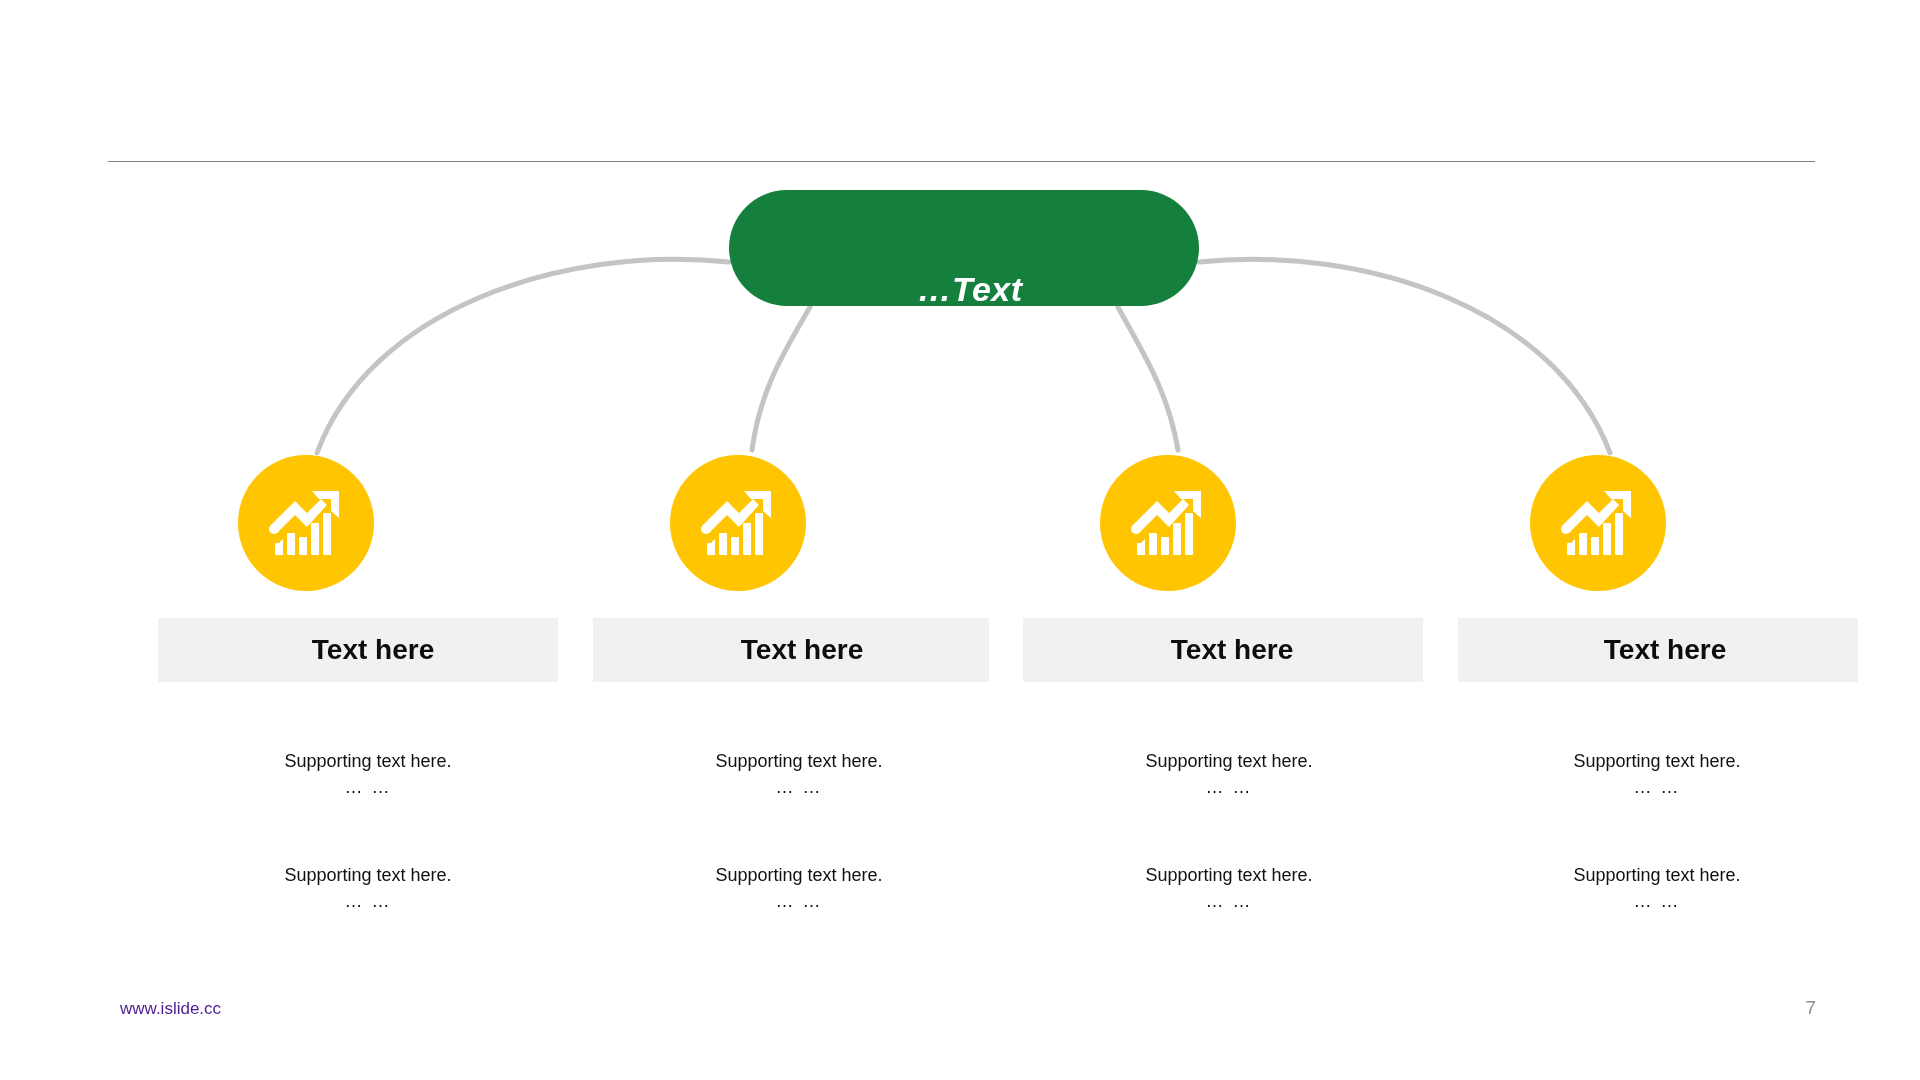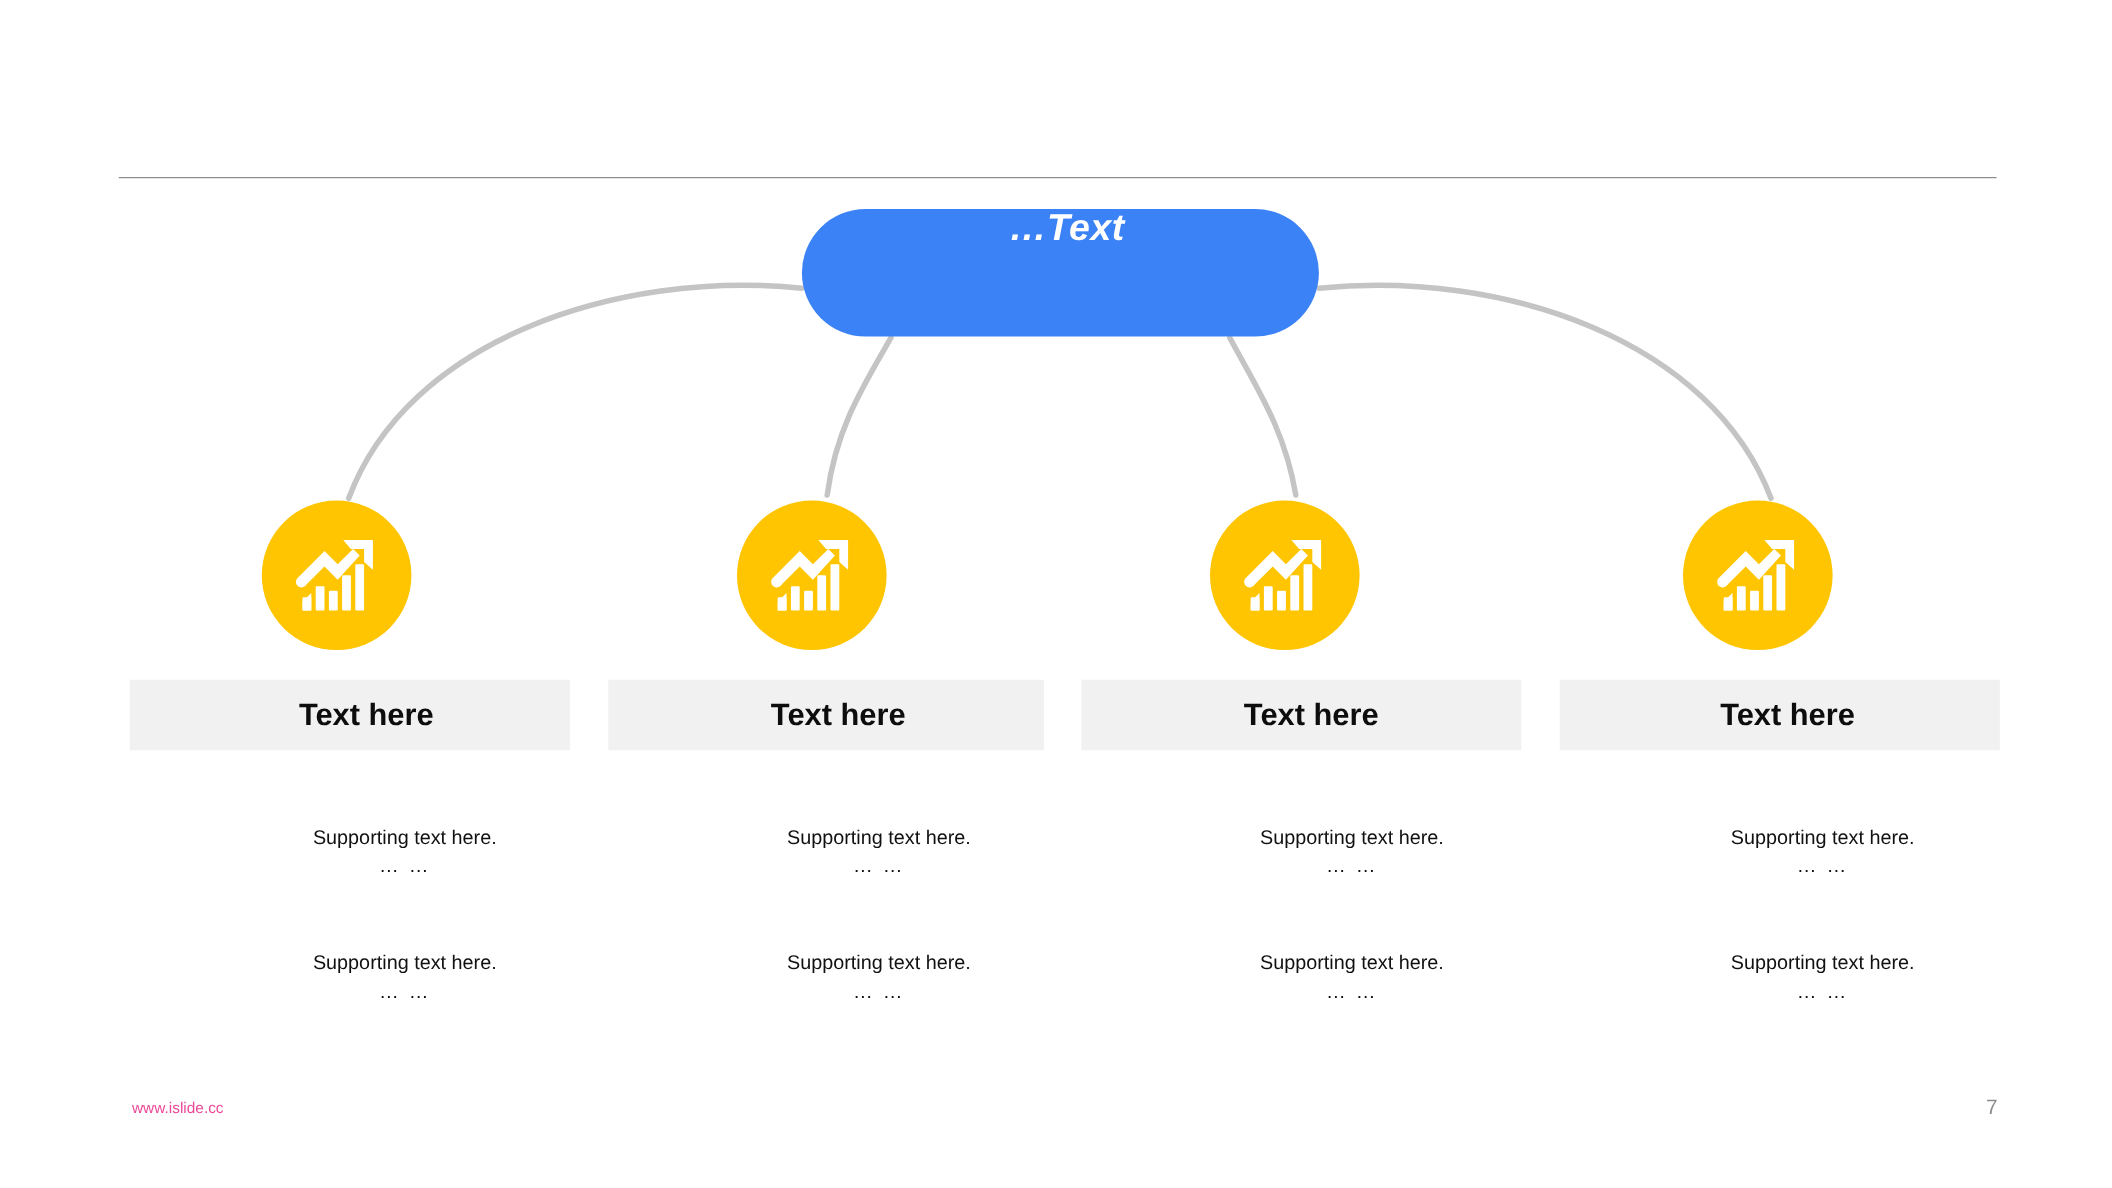--- a/index.html
+++ b/index.html
@@ -40,24 +40,24 @@
     pointer-events: none;
   }
 
   
   #central-node {
     position: absolute;
     left: 729px;
     top: 190px;
     width: 470px;
     height: 116px;
-    background: #3b82f6;
+    background: #15803d;
     border-radius: 58px;
     display: flex;
-    align-items: flex-start;
+    align-items: flex-end;
     justify-content: center;
     box-sizing: border-box;
   }
   #central-node .central-label {
     color: #ffffff;
     font-size: 34px;
     font-weight: bold;
     font-style: italic;
     letter-spacing: 0.5px;
     line-height: 1;
@@ -93,20 +93,21 @@
 
   .icon-circle svg { display: block; }
 
   .title-band {
     position: absolute;
     top: 163px;
     height: 64px;
     background: #F1F1F1;
     display: flex;
     align-items: center;
+    margin-left: 40px;
   }
   #branch-0 .title-band { left: 14px; width: 400px; }
   #branch-1 .title-band { left: 13px; width: 396px; }
   #branch-2 .title-band { left: 11px; width: 400px; }
   #branch-3 .title-band { left: 14px; width: 400px; }
 
   .title-band .band-label {
     color: #0D0D0D;
     font-size: 28px;
     font-weight: bold;
@@ -138,22 +139,22 @@
   #branch-0 .support-2 { left: 49px; top: 359px; }
   #branch-1 .support-2 { left: 44px; top: 359px; }
   #branch-2 .support-2 { left: 42px; top: 359px; }
   #branch-3 .support-2 { left: 38px; top: 359px; }
 
   
   #footer-url {
     position: absolute;
     left: 120px;
     top: 1000px;
-    color: #ec4899;
-    font-size: 14px;
+    color: #4c1d95;
+    font-size: 17px;
     line-height: 1;
   }
   #page-number {
     position: absolute;
     right: 104px;
     top: 998px;
     color: #8C8C8C;
     font-size: 19px;
     line-height: 1;
   }

